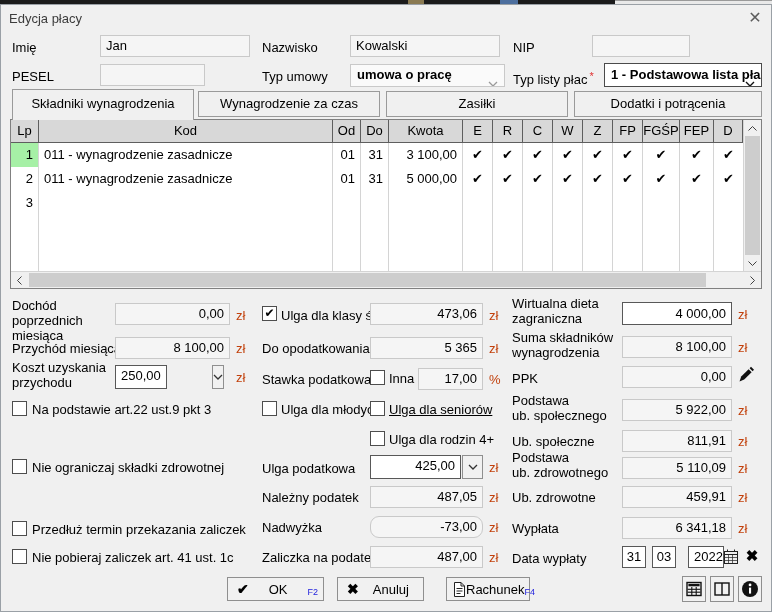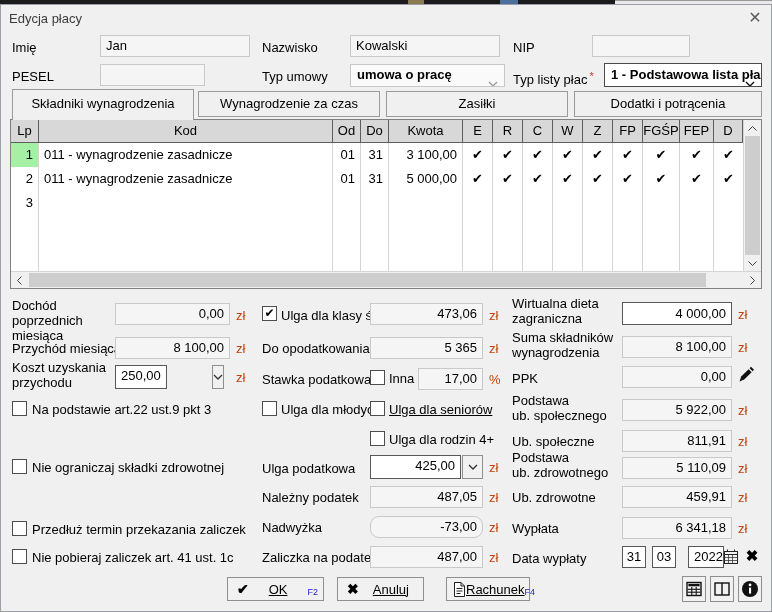--- a/index.html
+++ b/index.html
@@ -46,21 +46,21 @@
   .c-f{width:30px;} .c-fgsp{width:37px;} .c-fep{width:34px;} .c-d{width:29px;}
   .vsb{width:17px;background:#f0f0f0;border-left:1px solid #d4d4d4;display:flex;flex-direction:column;}
   .vsb .sbtn{height:16px;display:flex;align-items:center;justify-content:center;cursor:pointer;}
   .vsb .vthumb{flex:1;background:#cdcdcd;margin:0 1px;}
   .hsb{height:17px;background:#f0f0f0;border-top:1px solid #d4d4d4;display:flex;box-sizing:border-box;}
   .hsb .sbtn{width:17px;display:flex;align-items:center;justify-content:center;cursor:pointer;}
   .hsb .htrack{flex:1;position:relative;}
   .hsb .hthumb{position:absolute;left:1px;right:38px;top:1px;bottom:1px;background:#cdcdcd;}
   .btn-main{position:absolute;height:24px;background:#f1f1f1;border:1px solid #8f8f8f;box-sizing:border-box;display:flex;align-items:center;font-size:13px;color:#000;cursor:pointer;}
   .btn-main .glyph{font-size:14px;font-weight:bold;margin-left:9px;}
-  .btn-main .blabel{flex:1;text-align:center;text-decoration:underline;}
+  .btn-main .blabel{flex:1;text-align:center;}
   .btn-main .fkey{font-size:9px;color:#2222dd;align-self:flex-end;margin:0 5px 3px 0;}
   .iconbtn{position:absolute;width:24px;height:26px;background:#f1f1f1;border:1px solid #8f8f8f;box-sizing:border-box;display:flex;align-items:center;justify-content:center;cursor:pointer;}
   .datebox{position:absolute;height:22px;box-sizing:border-box;background:#fff;border:1px solid #585858;font-size:13px;line-height:20px;text-align:center;}
   .toolico{position:absolute;cursor:pointer;display:flex;align-items:center;justify-content:center;}
   .xglyph{font-size:15px;font-weight:bold;color:#000;}
 </style>
 </head>
 <body>
 
 <div class="screen">

